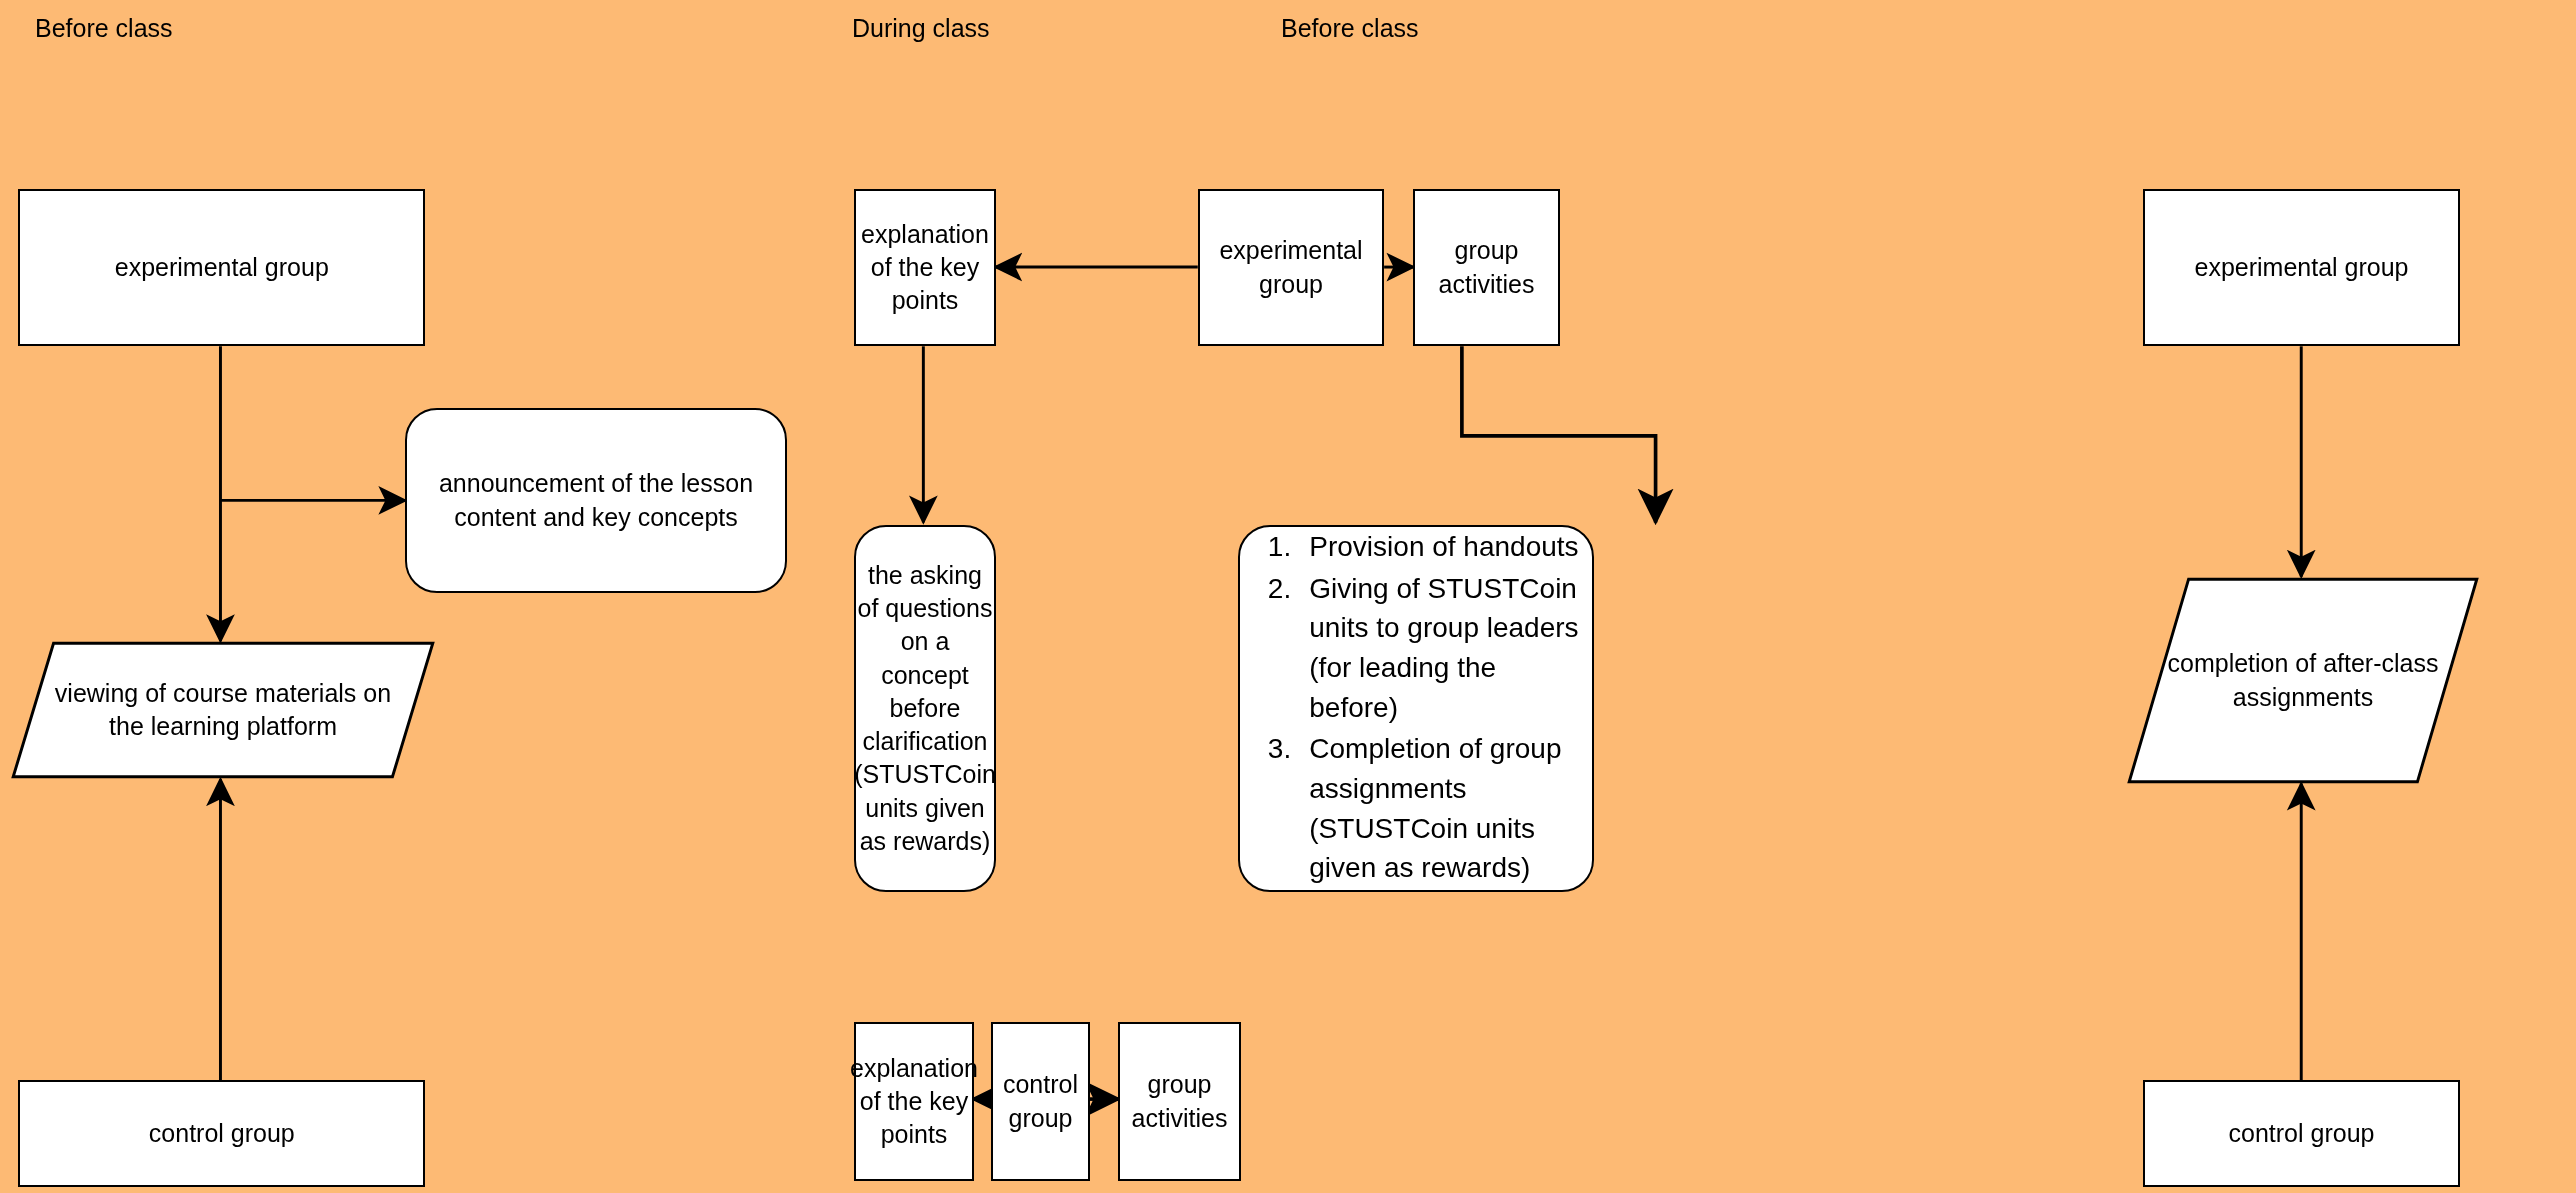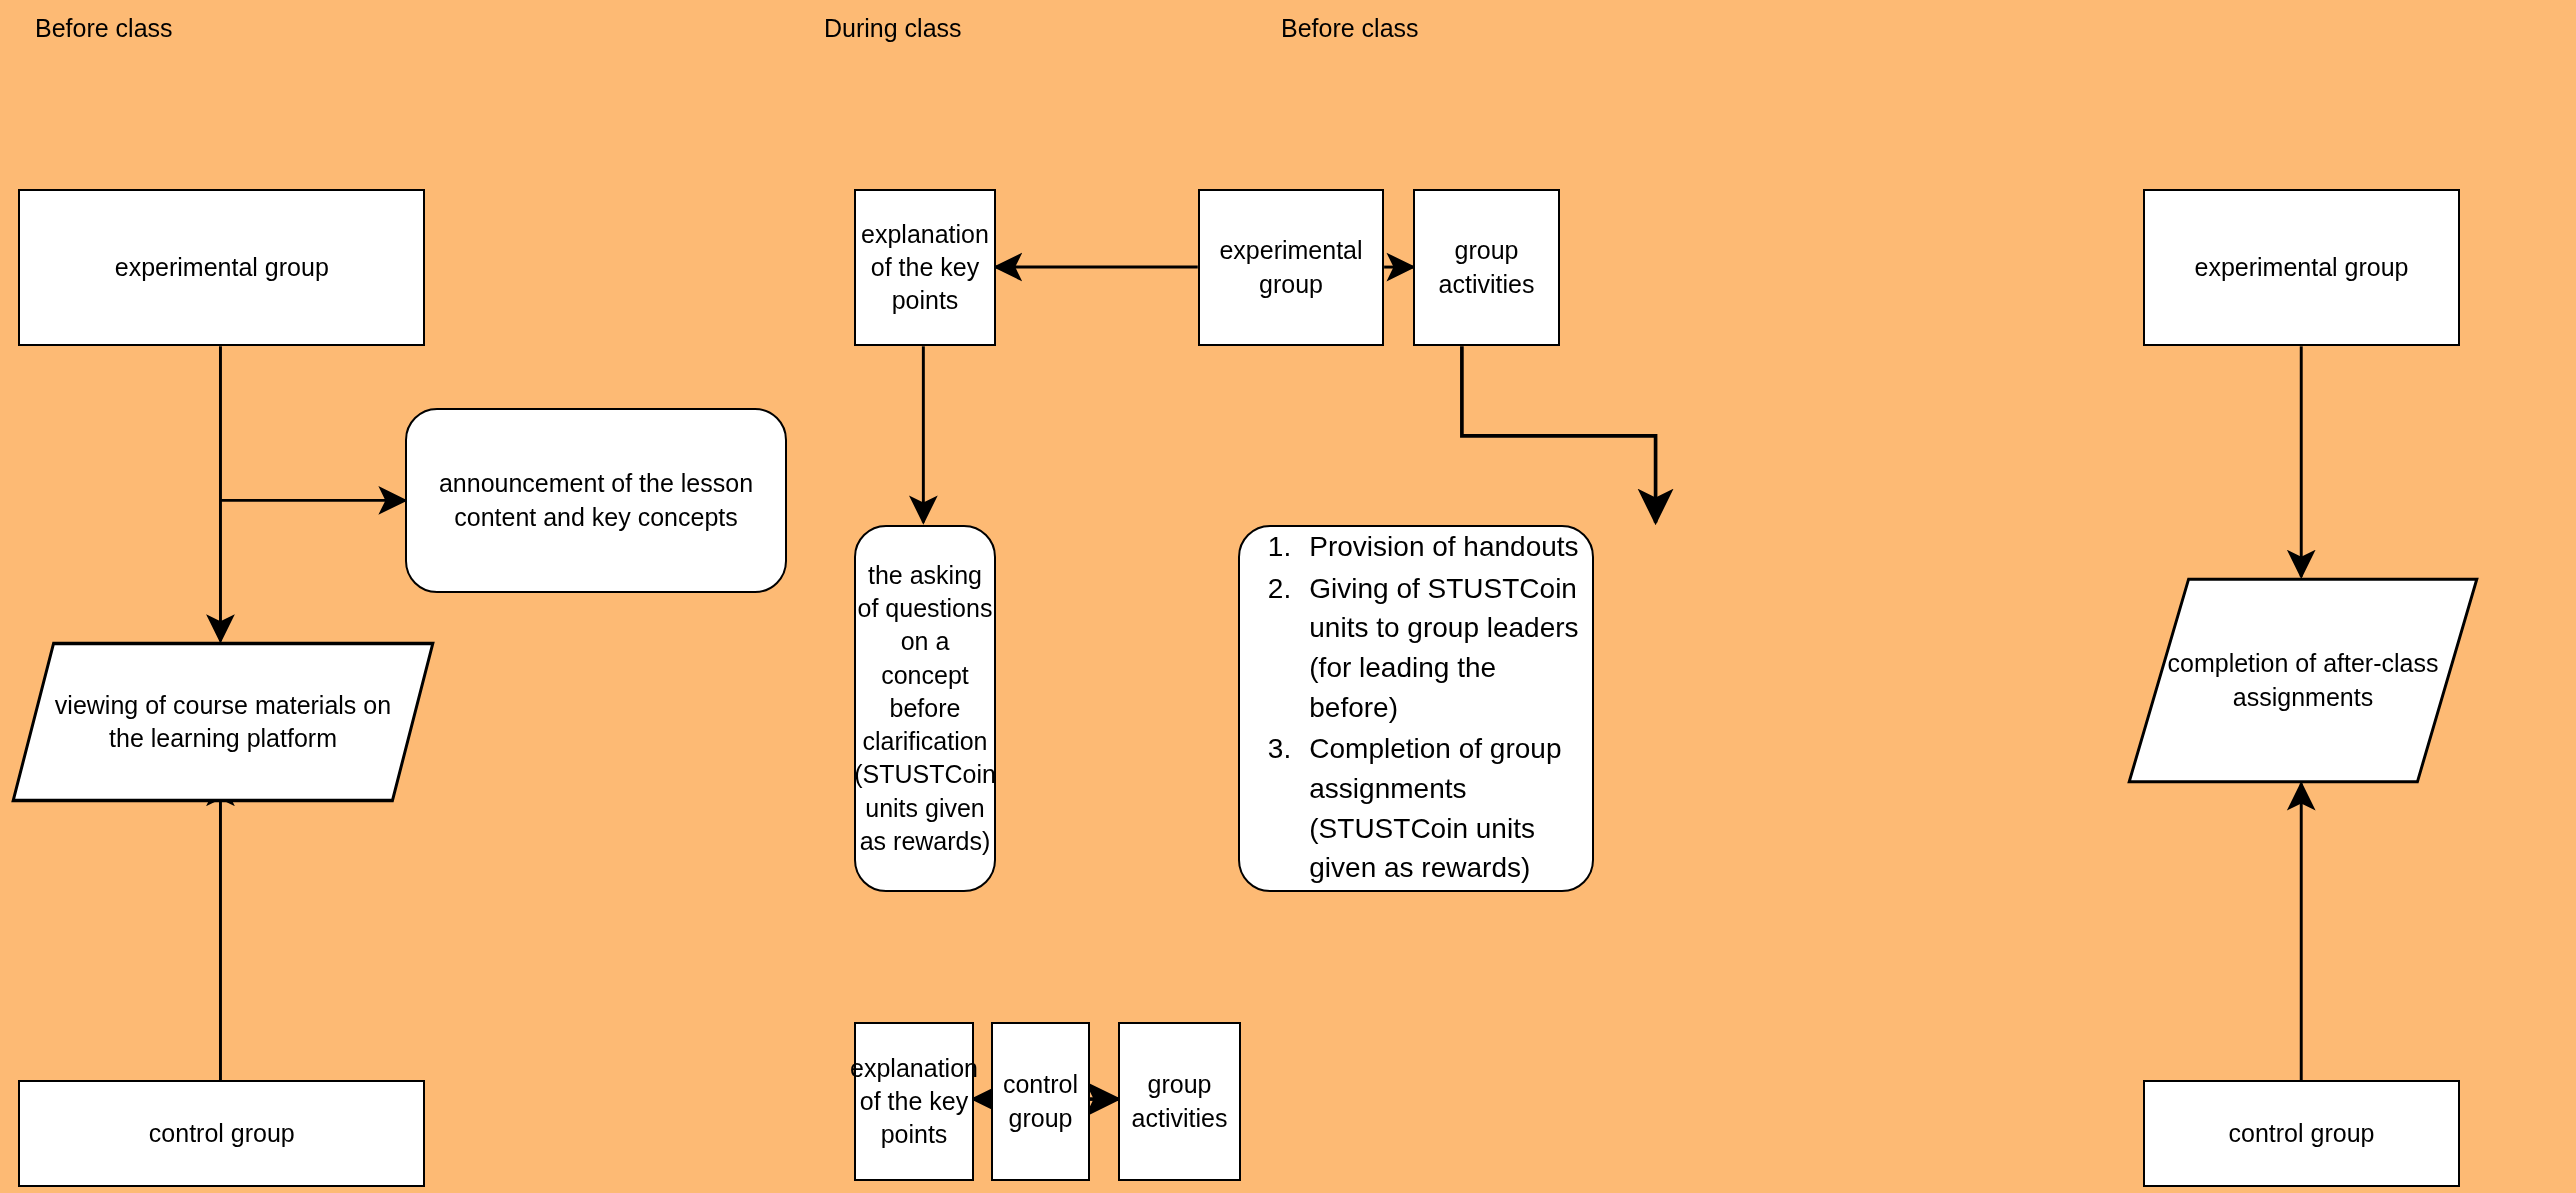--- a/index.html
+++ b/index.html
@@ -89,21 +89,21 @@
     justify-content: center;
   }
 </style>
 </head>
 <body>
 
 <div id="canvas">
 
   <div class="phase-label" style="left:35px; top:13.2px;">Before class</div>
 
-  <div class="phase-label" style="left:824px; top:13.2px;">During class</div>
+  <div class="phase-label" style="left:852px; top:13.2px;">During class</div>
 
   <div class="phase-label" style="left:1281px; top:13.2px;">Before class</div>
 
   <svg class="wires" viewBox="0 0 3510 1626">
     <defs>
       <marker id="ah" markerWidth="11" markerHeight="11" refX="9.2" refY="5.5" orient="auto" markerUnits="strokeWidth">
         <path d="M0,0.6 L10,5.5 L0,10.4 L2.4,5.5 Z" fill="#000"></path>
       </marker>
     </defs>
 
@@ -131,21 +131,21 @@
   </svg>
 
   <div class="node rect" style="left:18.3px; top:189px; width:407px; height:157px;">
     <span>experimental group</span>
   </div>
 
   <div class="node round" style="left:405px; top:408px; width:382px; height:185px; padding:14px 19px;">
     <span>announcement of the lesson content and key concepts</span>
   </div>
 
-  <div class="node para" style="left:11px; top:641px; width:424px; height:162px;">
+  <div class="node para" style="left:11px; top:641px; width:424px; height:138px;">
     <svg class="para-shape" viewBox="0 0 578 188" preserveAspectRatio="none">
       <polygon points="58,3 575,3 520,185 3,185" fill="#ffffff" stroke="#000000" stroke-width="4"></polygon>
     </svg>
     <div class="wrap">
         <span class="para-text">viewing of course materials on the learning platform</span>
       </div>
   </div>
 
   <div class="node rect" style="left:18.3px; top:1080px; width:407px; height:107px;">
     <span>control group</span>

